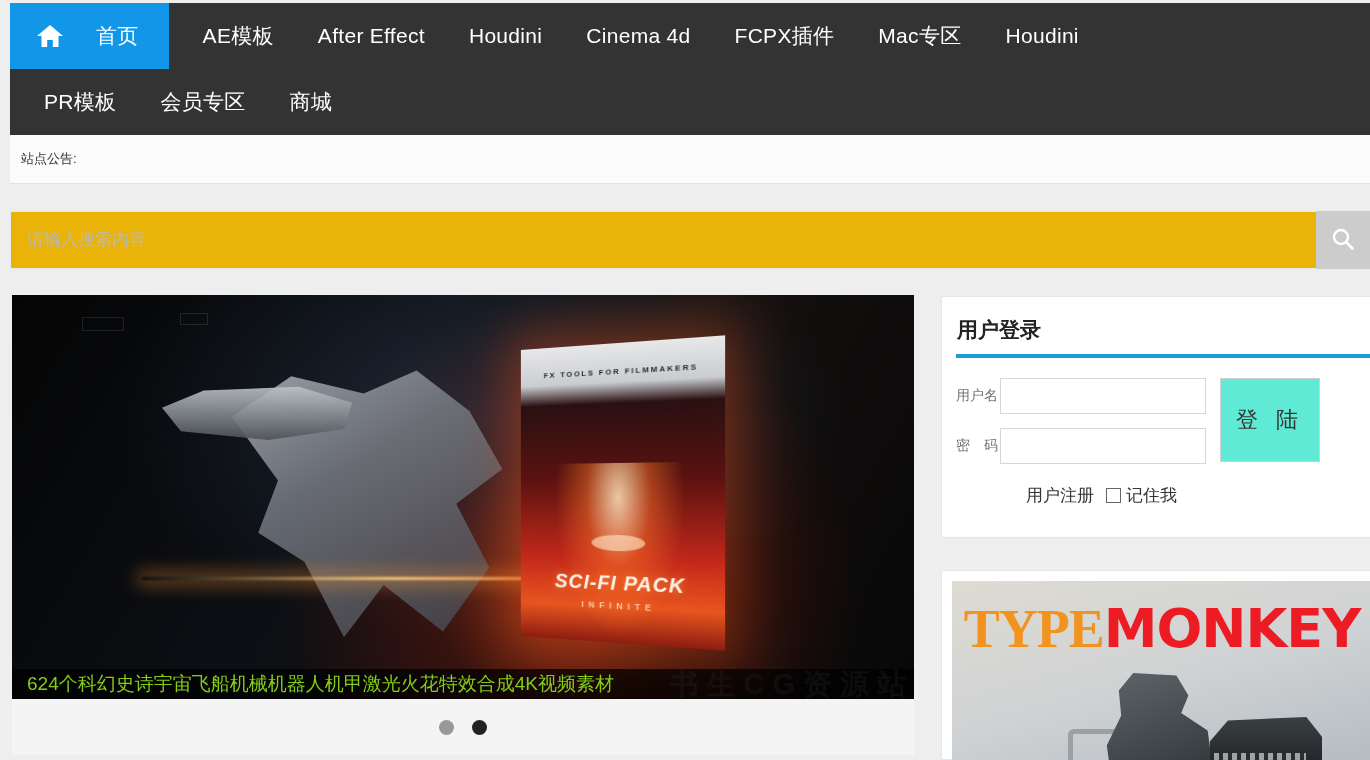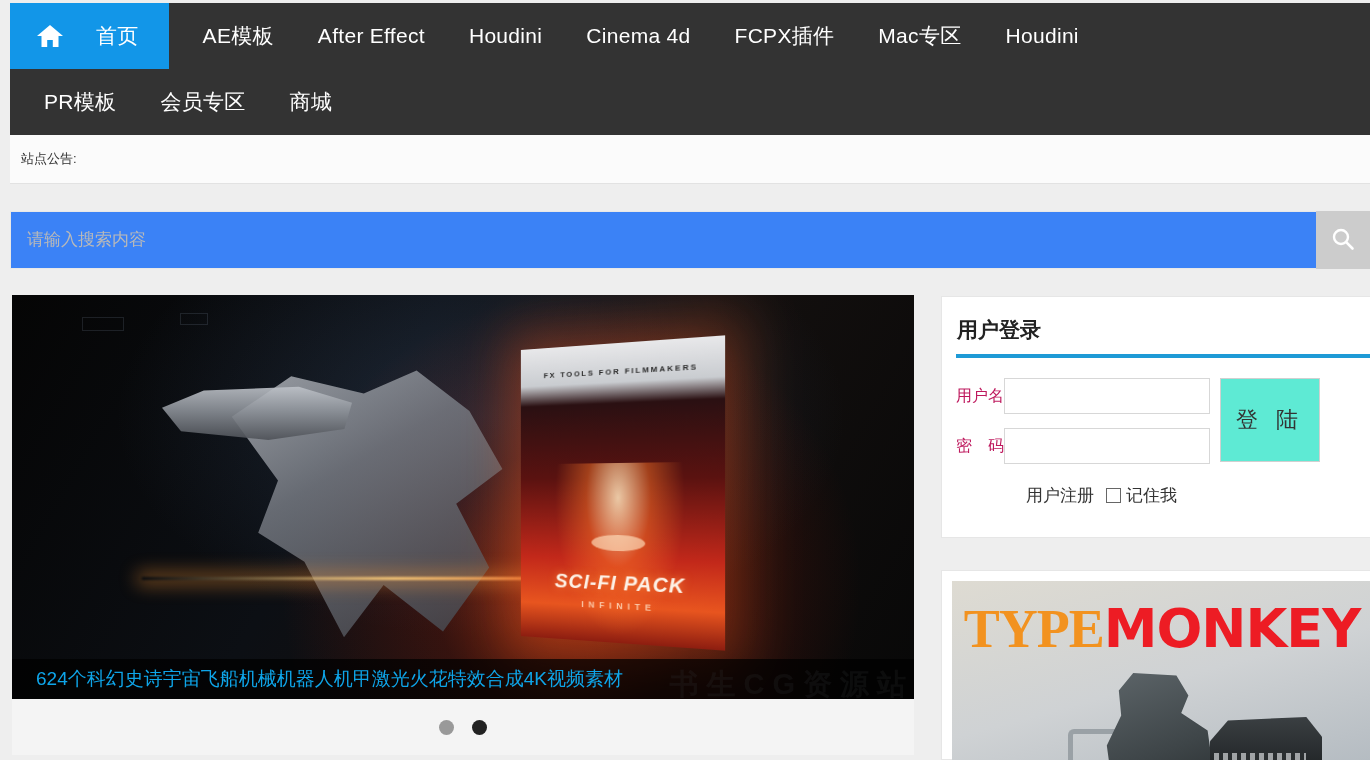--- a/index.html
+++ b/index.html
@@ -45,21 +45,21 @@
     font-size: 17px; color: #5b9bd5; cursor: pointer;
   }
 
   
   .search-wrap {
     position: absolute; left: 10px; top: 211px; width: 1360px; height: 58px;
     display: flex;
   }
   .search-input {
     flex: 1; height: 58px; border: 1px solid #e8e8e8; border-right: none;
-    background: #3b82f6; font-size: 17px; color: #333;
+    background: #eab308; font-size: 17px; color: #333;
     padding: 0 16px; outline: none;
     font-family: Liberation Mono, monospace;
   }
   .search-input::placeholder { color: #b9b9b9; }
   .search-btn {
     width: 54px; height: 58px; background: #cccccc; border: none;
     display: flex; align-items: center; justify-content: center; cursor: pointer;
   }
 
   
@@ -133,45 +133,45 @@
   .box-sub {
     position: absolute; left: 0; right: 0; top: 86%; text-align: center;
     color: rgba(255,226,200,.8); font-size: 9px; letter-spacing: 5px; font-weight: bold;
   }
   .watermark {
     position: absolute; right: 0; bottom: -6px;
     color: rgba(195,200,205,.20); font-size: 29px; font-weight: bold;
     letter-spacing: 8px; white-space: nowrap;
   }
   .hero-caption {
-    position: absolute; left: 0; right: 0; bottom: 0; height: 40px;
+    position: absolute; left: 0; right: 0; bottom: 0; height: 30px;
     background: rgba(0,0,0,.72);
     display: flex; align-items: center;
-    color: #0ea5e9; font-size: 19px; padding-left: 24px;
+    color: #84cc16; font-size: 19px; padding-left: 15px;
     white-space: nowrap; overflow: hidden;
   }
   .hero-dots {
     height: 56px; display: flex; align-items: center; justify-content: center; gap: 18px;
   }
   .dot { width: 15px; height: 15px; border-radius: 50%; background: #999999; cursor: pointer; }
   .dot.active { background: #222222; }
 
   
   .login-panel {
     position: absolute; left: 941px; top: 296px; width: 440px; height: 242px;
     background: #ffffff; border: 1px solid #e6e6e6;
   }
   .login-title {
     font-size: 21px; font-weight: bold; color: #222; padding: 19px 0 10px 15px;
   }
   .login-rule { height: 4px; background: #1e9ad6; margin: 0 0 0 14px; }
   .login-body { display: flex; padding: 20px 0 0 14px; }
   .login-fields { width: 250px; }
   .field-row { display: flex; align-items: center; margin-bottom: 14px; }
-  .field-label { font-size: 16px; color: #be185d; width: 62px; white-space: pre; }
+  .field-label { font-size: 14px; color: #737373; width: 62px; white-space: pre; }
   .field-input {
     width: 206px; height: 36px; border: 1px solid #d7d7d7; background: #fff;
     outline: none; font-size: 15px; padding: 0 8px;
     font-family: "Liberation Sans", sans-serif;
   }
   .login-btn {
     margin-left: 14px; width: 100px; height: 84px;
     background: #5eead4; border: 1px solid #d0d0d0;
     font-size: 22px; color: #333; cursor: pointer; letter-spacing: 6px;
     font-family: "Liberation Sans", "DejaVu Sans", sans-serif;

